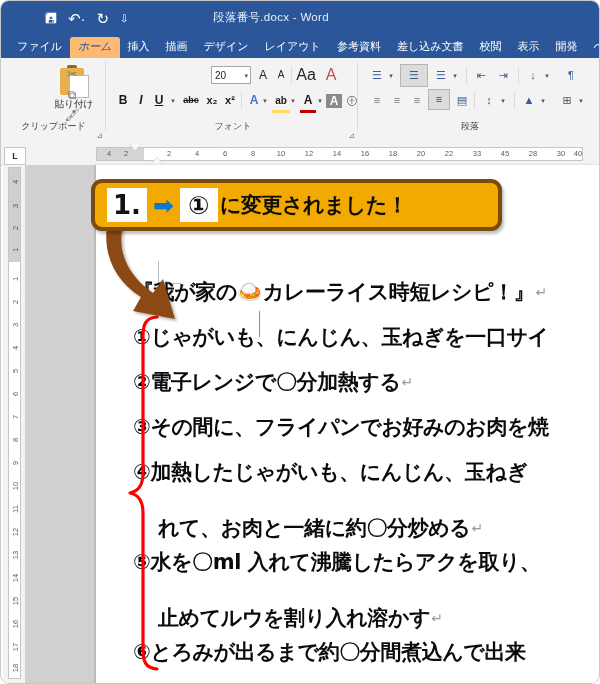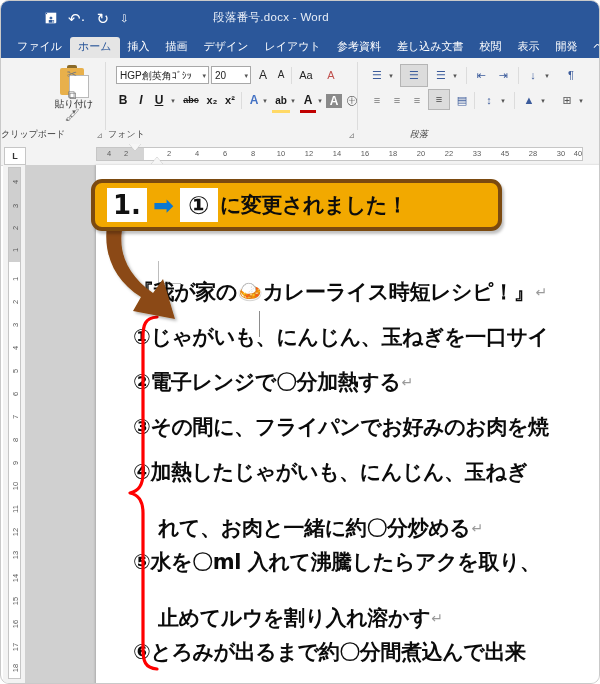--- a/index.html
+++ b/index.html
@@ -47,35 +47,36 @@
     background:#2b579a;
     display:flex;align-items:flex-end;
     padding-left:8px;box-sizing:border-box;
   }
   .tab{
     font-size:11px;color:#ffffff;
     padding:3px 8px 5px 8px;
     white-space:nowrap;line-height:13px;
   }
   .tab.active{
-    background:#e5e5e5;color:#2b579a;
+    background:#fdba74;color:#2b579a;
     border-radius:3px 3px 0 0;
     font-weight:normal;
+    font-style:italic;
   }
 
   
   .ribbon{
     position:absolute;left:0;top:57px;width:600px;height:85px;
     background:#f3f3f3;
     border-bottom:1px solid #d4d4d4;
   }
   .grp{position:absolute;top:0;height:85px;}
   .grp-label{
-    position:absolute;bottom:2px;width:100%;
-    text-align:left;font-size:9px;color:#444;
+    position:absolute;bottom:10px;width:100%;
+    text-align:center;font-size:9px;color:#444;
   }
   .grp-sep{
     position:absolute;top:4px;width:1px;height:68px;background:#dcdcdc;
   }
   .dlg{
     position:absolute;bottom:3px;right:3px;
     font-size:8px;color:#888;
   }
 
   
@@ -118,21 +119,21 @@
   .fontbox .cv{position:absolute;right:2px;top:0;font-size:7px;color:#555;}
   .sizebox{
     position:absolute;left:103px;top:8px;width:40px;height:18px;
     background:#fff;border:1px solid #a8a8a8;
     font-size:10px;color:#222;line-height:18px;
     padding-left:3px;box-sizing:border-box;
   }
   .sizebox .cv{position:absolute;right:2px;top:0;font-size:7px;color:#555;}
   .ficon{
     position:absolute;top:8px;height:18px;line-height:18px;
-    font-size:11px;color:#262626;text-align:center;
+    font-size:16px;color:#262626;text-align:center;
   }
   .ficon2{
     position:absolute;top:33px;height:19px;line-height:19px;
     font-size:12px;color:#1b1b1b;text-align:center;font-weight:bold;
   }
   .fsep{position:absolute;width:1px;background:#dcdcdc;}
 
   
   #grp-para{left:359px;width:241px;}
   .picon{
@@ -305,24 +306,20 @@
       </div>
       <div class="clip-mini" style="top:7px;">✂</div>
       <div class="clip-mini" style="top:28px;">⧉</div>
       <div class="clip-mini" style="top:48px;">🖌</div>
       <div class="grp-label">クリップボード</div>
       <div class="dlg">⊿</div>
       <div class="grp-sep" style="right:0;"></div>
     </div>
 
     <div class="grp" id="grp-font">
-      <div class="fontbox">
-        <span>HGP創英角ｺﾞｼｯ</span>
-        <span class="cv">▾</span>
-      </div>
       <div class="sizebox">
         <span>20</span>
         <span class="cv">▾</span>
       </div>
       <div class="ficon" style="left:147px;width:16px;font-size:12px;">A</div>
       <div class="ficon" style="left:165px;width:16px;font-size:10px;">A</div>
       <div class="ficon" style="left:188px;width:20px;">Aa</div>
       <div class="ficon" style="left:215px;width:16px;color:#c0504d;">A</div>
       <div class="fsep" style="left:183px;top:9px;height:17px;"></div>
 
@@ -369,21 +366,21 @@
       <div class="picon" style="left:93px;top:33px;width:18px;">▤</div>
       <div class="picon" style="left:120px;top:33px;width:18px;">↕</div>
       <div class="picon" style="left:138px;top:33px;width:10px;font-size:7px;color:#555;">▾</div>
       <div class="picon" style="left:160px;top:33px;width:18px;">▲</div>
       <div class="picon" style="left:178px;top:33px;width:10px;font-size:7px;color:#555;">▾</div>
       <div class="picon" style="left:198px;top:33px;width:18px;color:#555;">⊞</div>
       <div class="picon" style="left:216px;top:33px;width:10px;font-size:7px;color:#555;">▾</div>
       <div class="fsep" style="left:114px;top:34px;height:17px;"></div>
       <div class="fsep" style="left:154px;top:34px;height:17px;"></div>
 
-      <div class="grp-label" style="width:120px;left:50px;font-style:italic;">段落</div>
+      <div class="grp-label" style="width:120px;left:50px;">段落</div>
     </div>
   </div>
 
   <div class="hruler">
     <div class="hr-track">
       <div class="hr-margin"></div>
       <div class="hr-num" style="left:12px;">4</div>
       <div class="hr-num" style="left:29px;">2</div>
       <div class="hr-num" style="left:72px;">2</div>
       <div class="hr-num" style="left:100px;">4</div>

